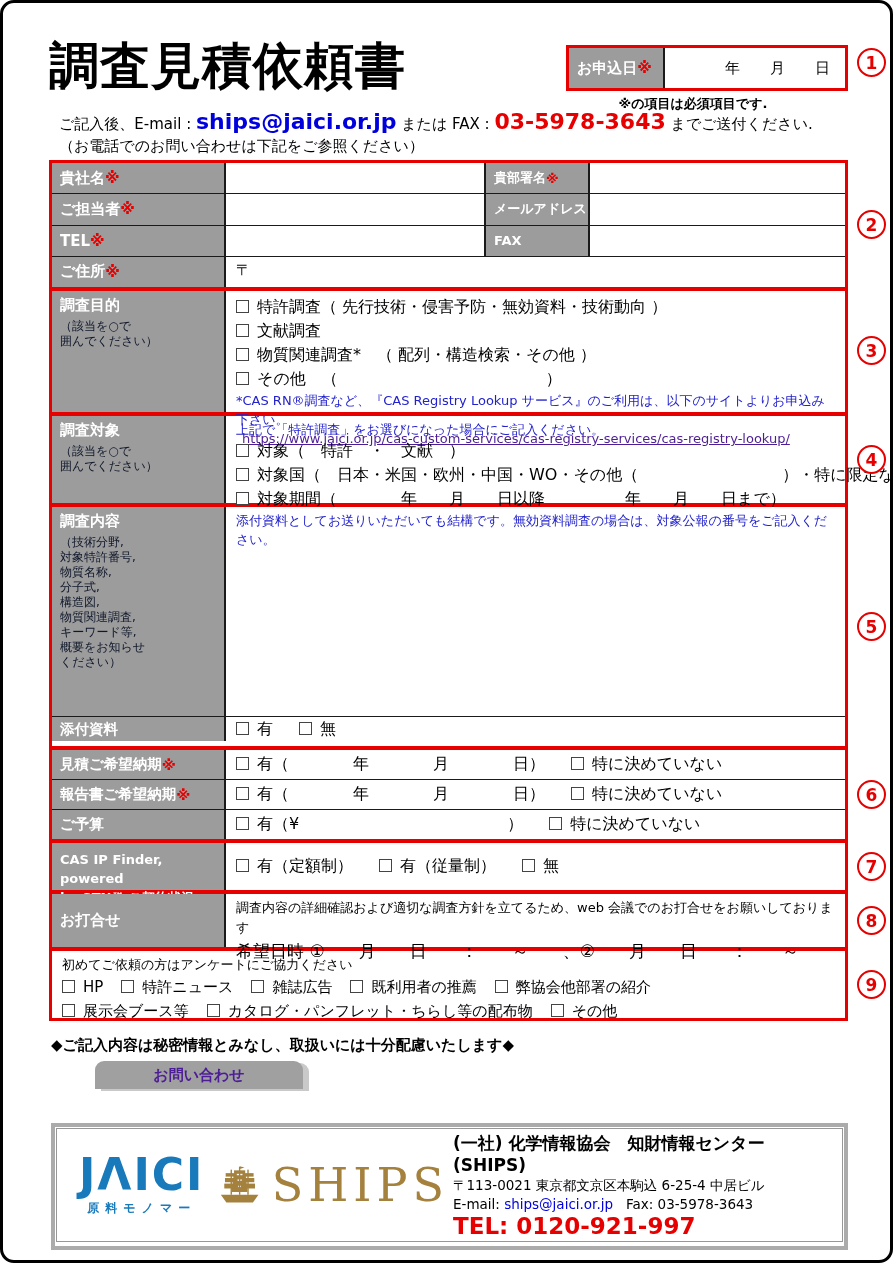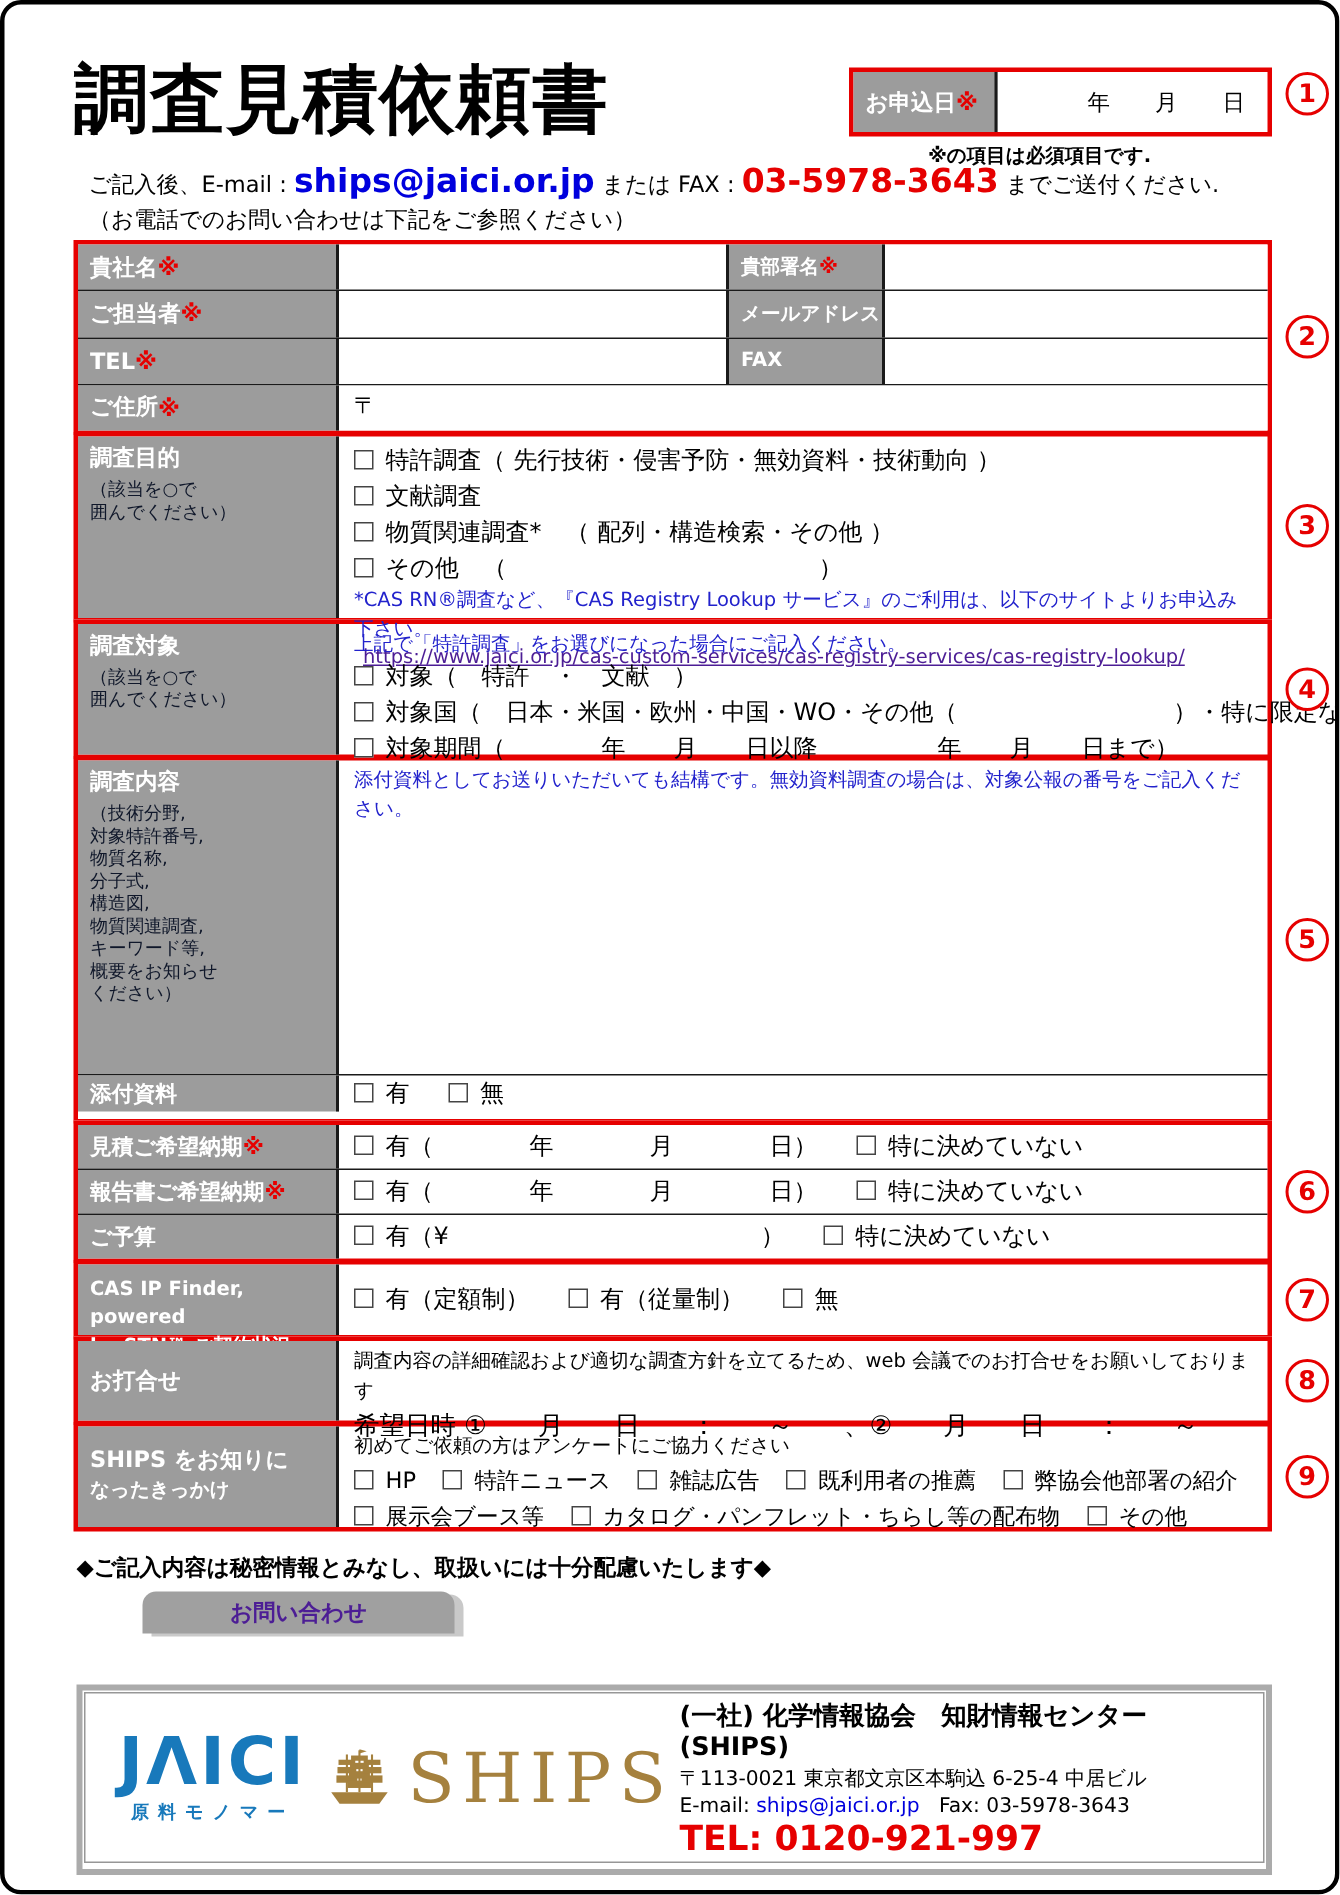--- a/index.html
+++ b/index.html
@@ -320,23 +320,20 @@
       <div class="lblcol" style="display:flex;align-items:center;">
         <span class="main">お打合せ</span>
       </div>
       <div class="mcol">
         <div class="smallnote">調査内容の詳細確認および適切な調査方針を立てるため、web 会議でのお打合せをお願いしております</div>
         <div class="sched">希望日時 ①　　月　　日　　：　　～　　、②　　月　　日　　：　　～</div>
       </div>
     </div>
 
     <div class="sec" style="height:73px;">
-      <div class="lblcol">
-        <span class="rlabel-sm"><span class="big">SHIPS をお知りに</span><br><span>なったきっかけ</span></span>
-      </div>
       <div class="mcol">
         <div class="smallnote">初めてご依頼の方はアンケートにご協力ください</div>
         <div class="optline sm"><span class="opt"><span class="cb"></span><span>HP</span></span><span class="opt"><span class="cb"></span><span>特許ニュース</span></span><span class="opt"><span class="cb"></span><span>雑誌広告</span></span><span class="opt"><span class="cb"></span><span>既利用者の推薦</span></span><span class="opt"><span class="cb"></span><span>弊協会他部署の紹介</span></span></div>
         <div class="optline sm"><span class="opt"><span class="cb"></span><span>展示会ブース等</span></span><span class="opt"><span class="cb"></span><span>カタログ・パンフレット・ちらし等の配布物</span></span><span class="opt"><span class="cb"></span><span>その他</span></span></div>
       </div>
     </div>
 
   </div>
 
   <div class="badge" style="top:207px;">2</div>

